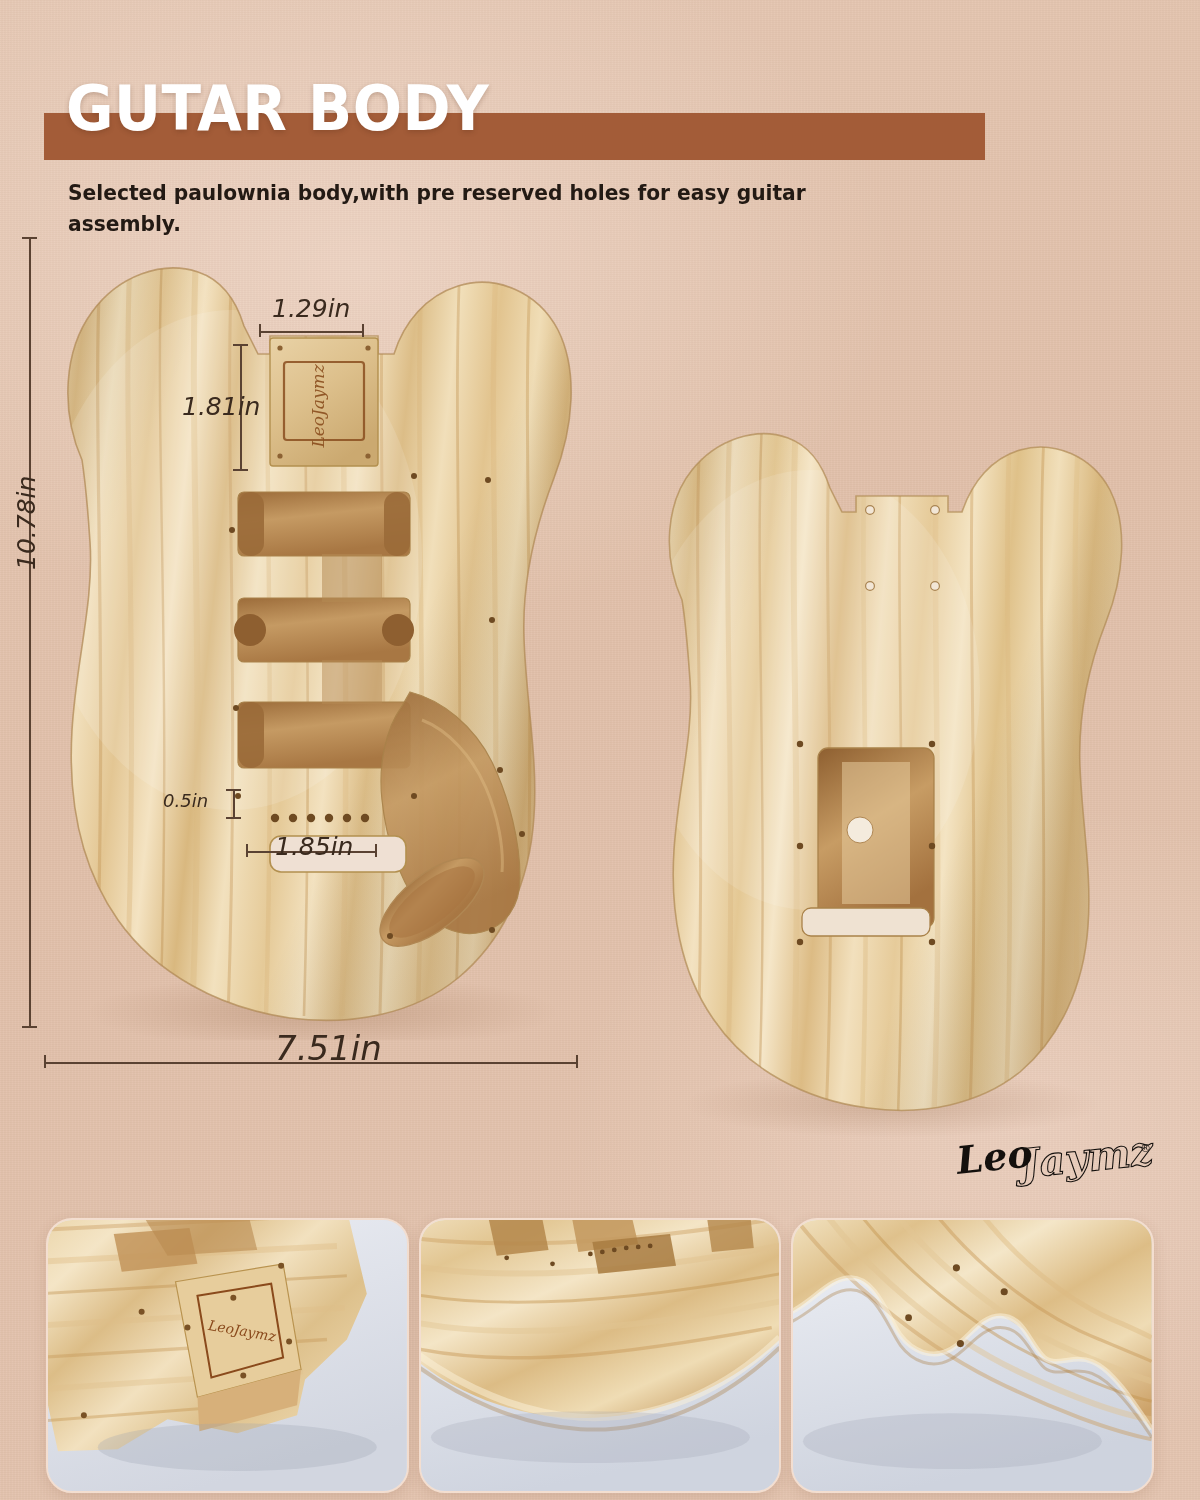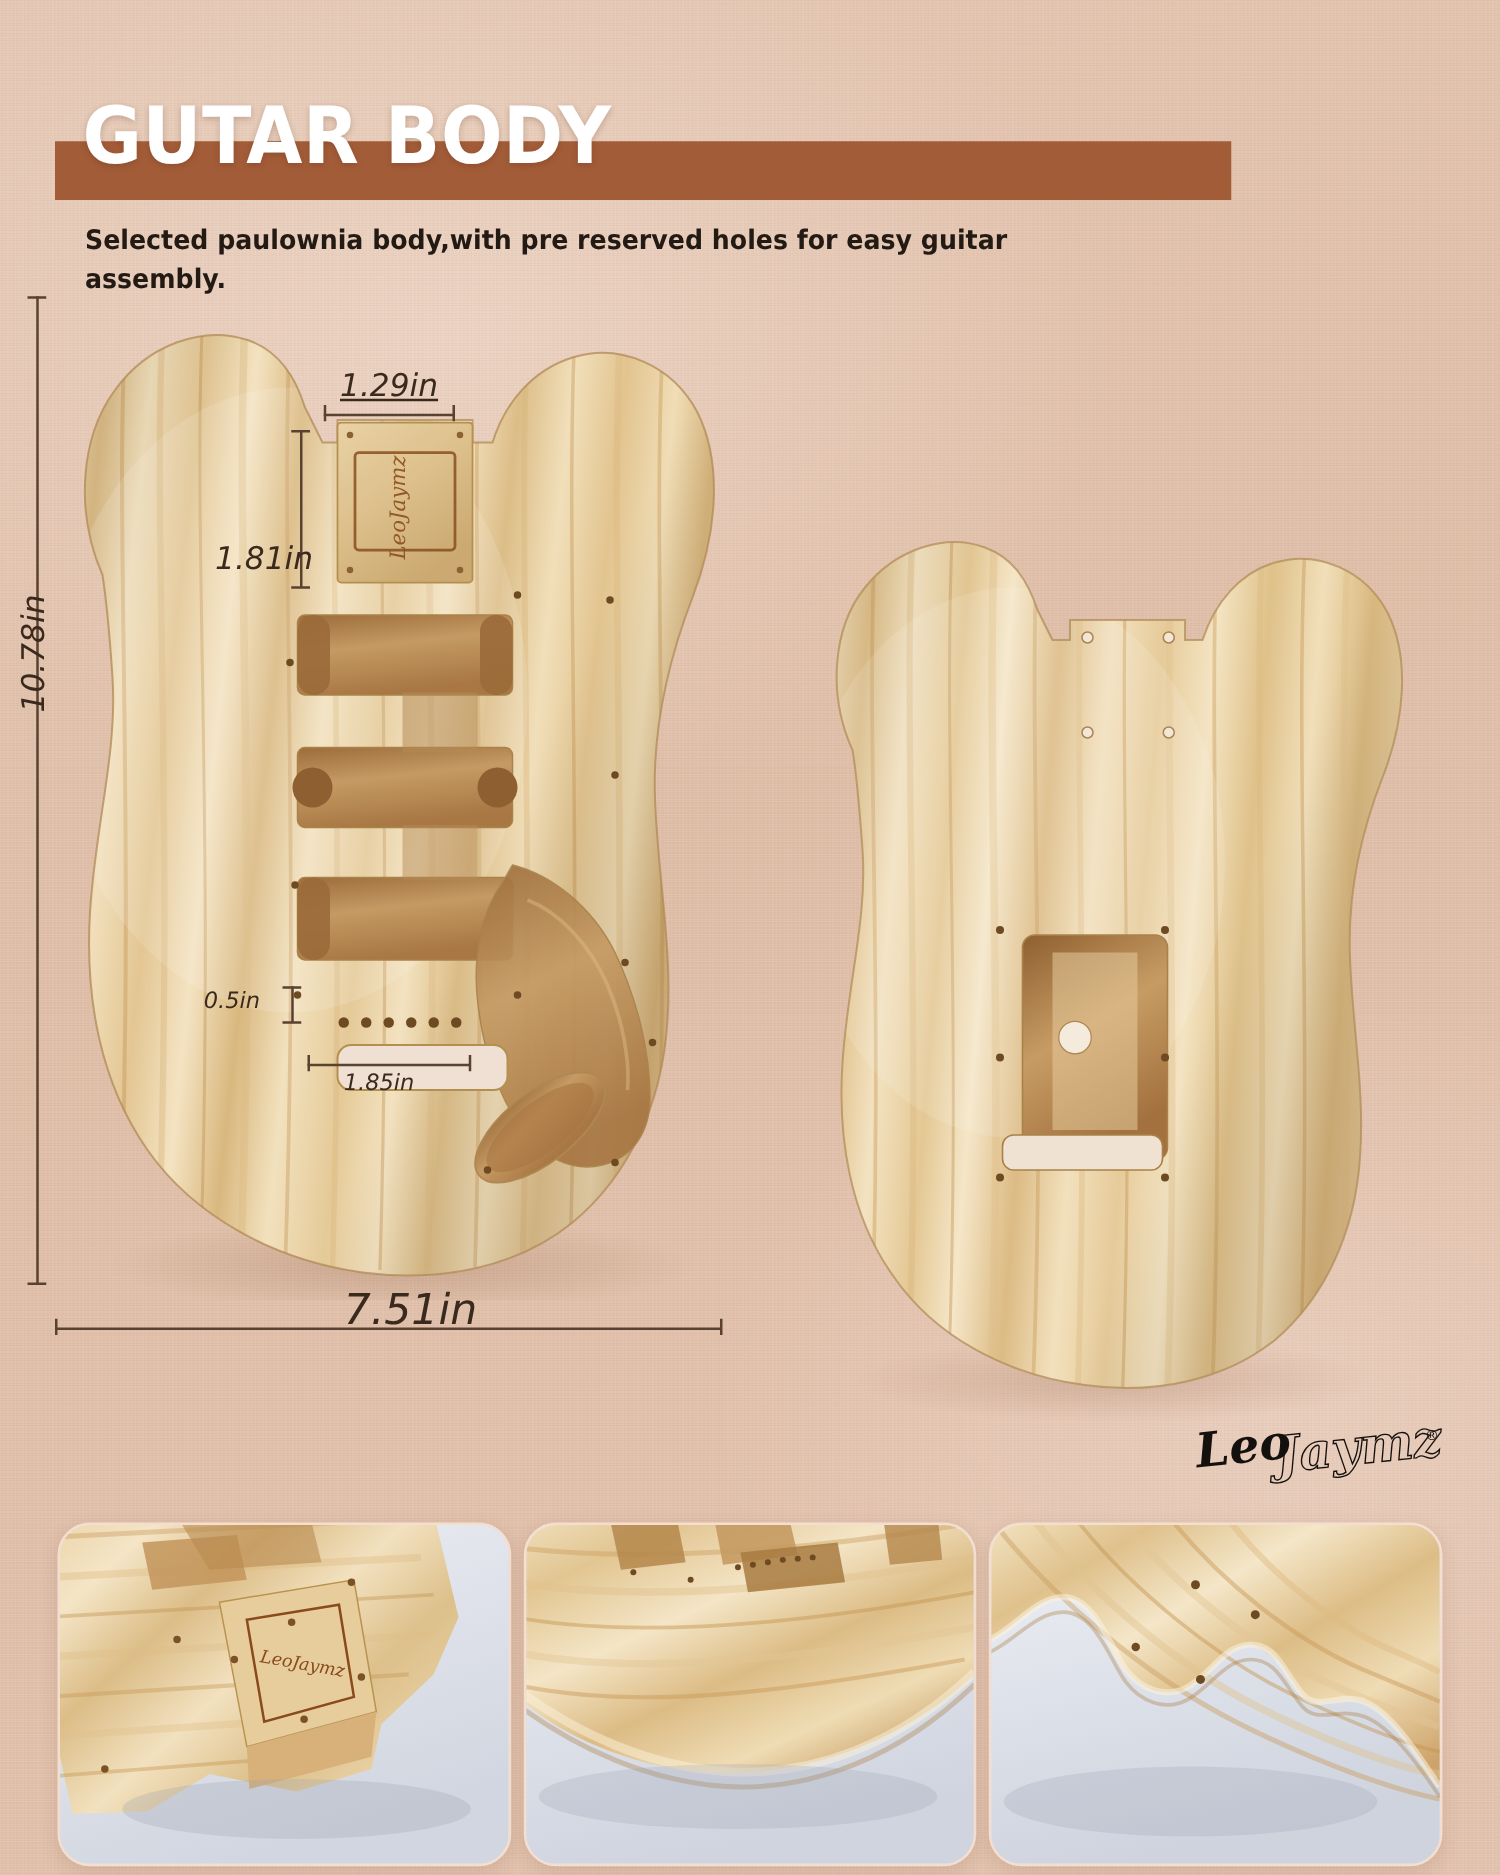--- a/index.html
+++ b/index.html
@@ -114,39 +114,39 @@
   
   .dim-width-line { left: 44px; top: 1062px; width: 533px; }
   .dim-width-cap-l { left: 44px; top: 1055px; }
   .dim-width-cap-r { left: 576px; top: 1055px; }
   .dim-width-label { left: 275px; top: 1028px; font-size: 34px; }
 
   
   .dim-129-line { left: 259px; top: 331px; width: 104px; }
   .dim-129-cap-l { left: 259px; top: 324px; }
   .dim-129-cap-r { left: 362px; top: 324px; }
-  .dim-129-label { left: 272px; top: 294px; font-size: 25px; text-decoration: underline; }
+  .dim-129-label { left: 272px; top: 294px; font-size: 25px; }
 
   
   .dim-181-line { left: 240px; top: 344px; height: 126px; }
   .dim-181-cap-t { left: 233px; top: 344px; height: 1.6px; width: 15px; }
   .dim-181-cap-b { left: 233px; top: 469px; height: 1.6px; width: 15px; }
-  .dim-181-label { left: 172px; top: 392px; font-size: 25px; margin-top: 40px; }
+  .dim-181-label { left: 182px; top: 392px; font-size: 25px; }
 
   
   .dim-05-line  { left: 233px; top: 789px; height: 29px; }
   .dim-05-cap-t { left: 226px; top: 789px; height: 1.6px; width: 15px; }
   .dim-05-cap-b { left: 226px; top: 817px; height: 1.6px; width: 15px; }
   .dim-05-label { left: 163px; top: 790px; font-size: 18px; }
 
   
   .dim-185-line  { left: 246px; top: 851px; width: 130px; }
   .dim-185-cap-l { left: 246px; top: 844px; }
   .dim-185-cap-r { left: 375px; top: 844px; }
-  .dim-185-label { left: 275px; top: 856px; font-size: 18px; }
+  .dim-185-label { left: 275px; top: 832px; font-size: 25px; }
 
   
   .brand-logo {
     position: absolute;
     left: 956px;
     top: 1132px;
     width: 200px;
     height: 62px;
   }
 

